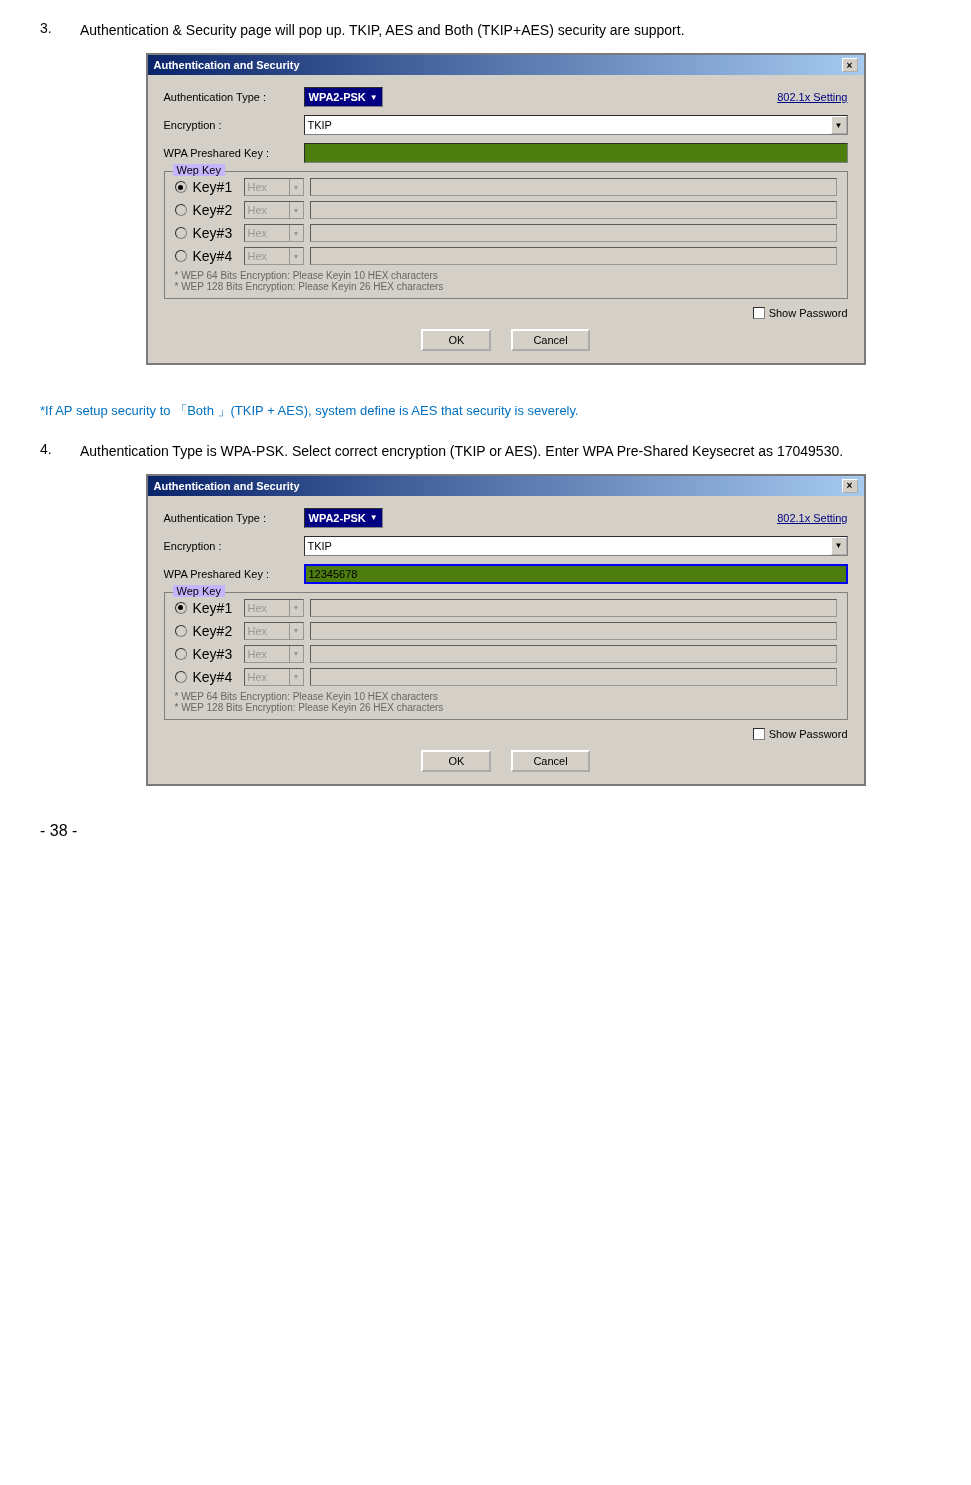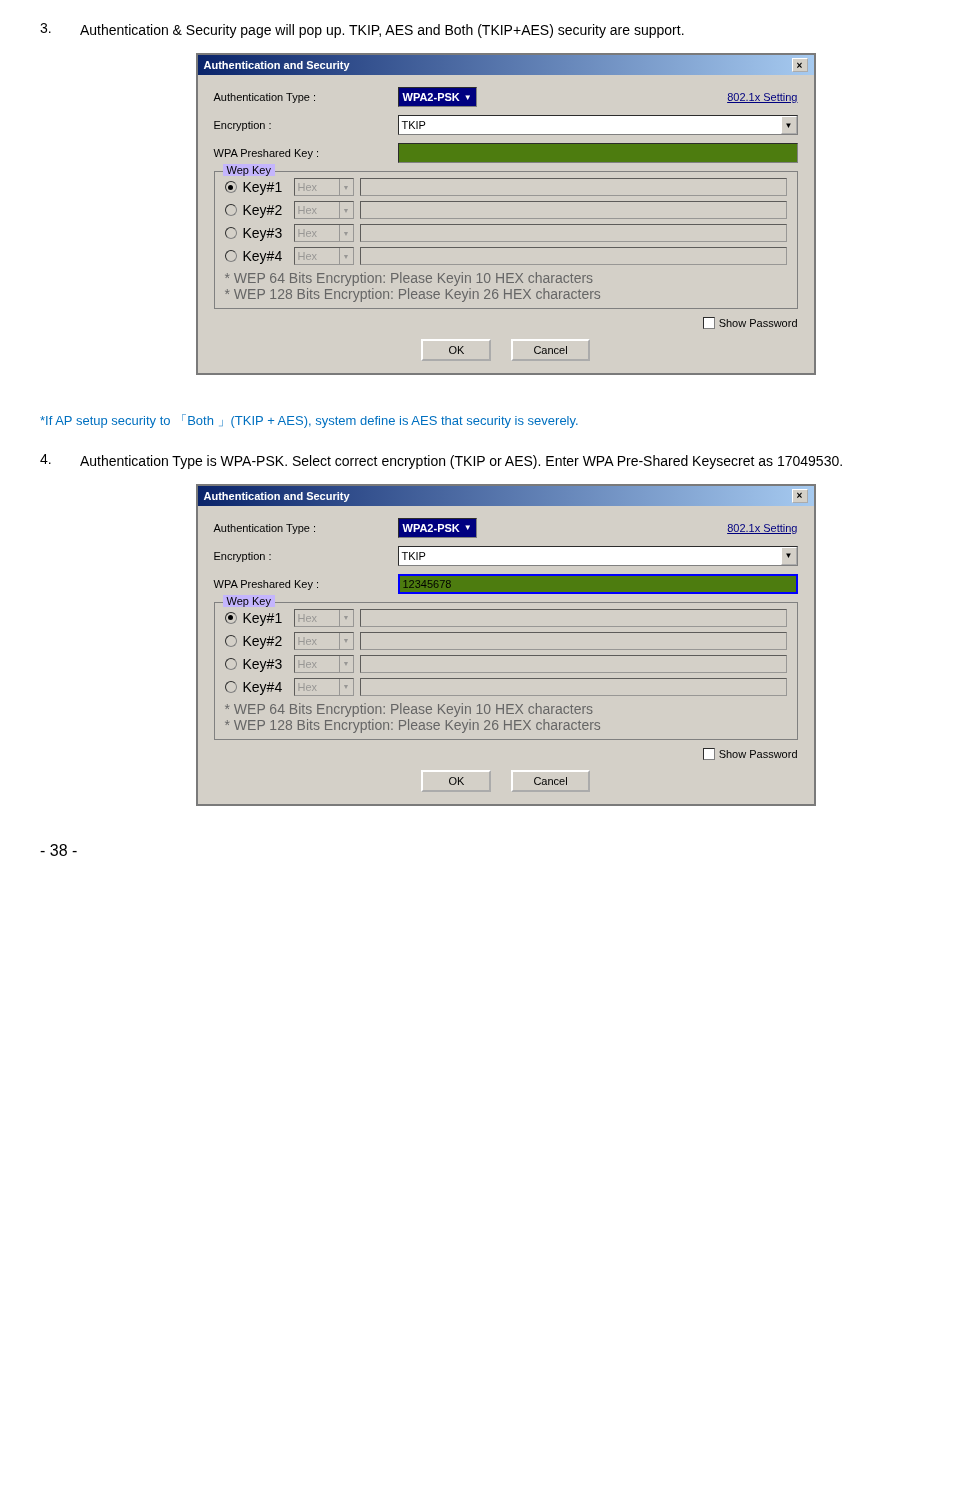--- a/index.html
+++ b/index.html
@@ -28,21 +28,21 @@
       line-height: 1.5;
     }
     .dialog-wrapper {
       display: flex;
       justify-content: center;
       margin-bottom: 16px;
     }
     .dialog {
       border: 2px solid #7a7a7a;
       background: #d4d0c8;
-      width: 620px;
+      width: 720px;
       font-size: 11px;
       font-family: 'MS Sans Serif', Arial, sans-serif;
     }
     .dialog-titlebar {
       background: linear-gradient(to right, #0a246a, #a6caf0);
       color: white;
       padding: 3px 6px;
       display: flex;
       justify-content: space-between;
       align-items: center;
@@ -72,21 +72,20 @@
     }
     .form-label {
       width: 140px;
       font-size: 11px;
     }
     .form-control-area {
       flex: 1;
       display: flex;
       align-items: center;
       gap: 6px;
-      margin-left: 44px;
     }
     .win-dropdown-text {
       padding: 0 3px;
       font-size: 11px;
       flex: 1;
     }
     .win-dropdown-arrow {
       width: 16px;
       height: 18px;
       background: #d4d0c8;
@@ -206,21 +205,21 @@
       color: #808080;
     }
     .wep-input {
       border: 1px inset #808080;
       background: #d4d0c8;
       height: 18px;
       flex: 1;
       opacity: 0.7;
     }
     .wep-notes {
-      font-size: 14px;
+      font-size: 10px;
       color: #666;
       margin-top: 0;
     }
     .show-password-row {
       display: flex;
       justify-content: flex-end;
       align-items: center;
       gap: 4px;
       margin: 6px 0;
       font-size: 11px;

